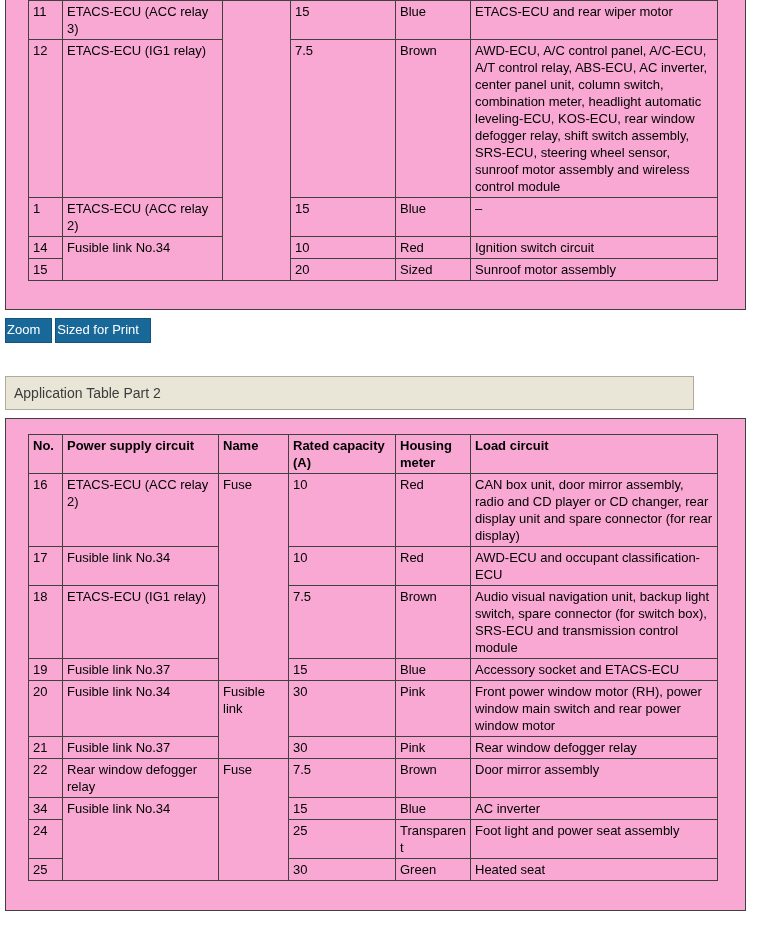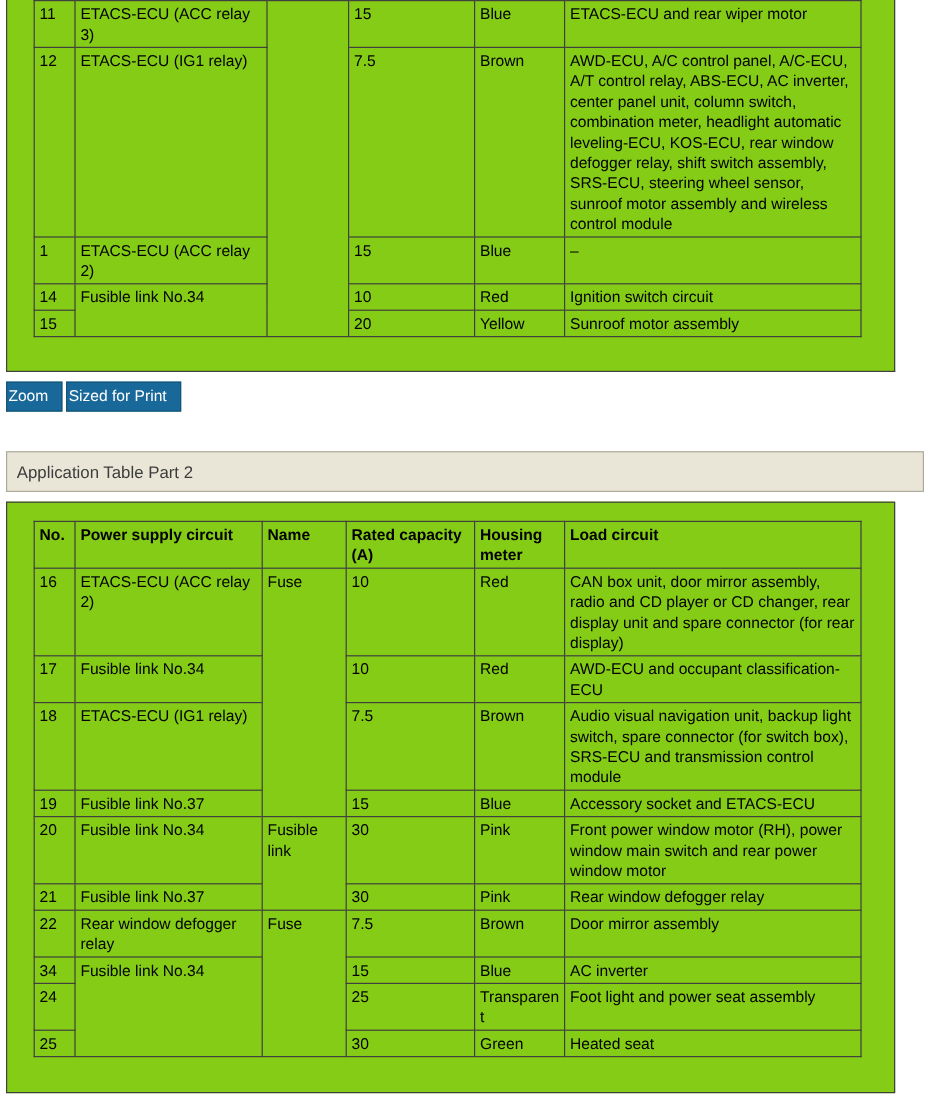--- a/index.html
+++ b/index.html
@@ -8,21 +8,21 @@
     width: 771px; height: 926px;
     background: #ffffff;
     font-family: "Liberation Sans", sans-serif;
     color: #000;
     overflow: hidden;
   }
   .frame {
     margin-left: 5px;
     width: 741px;
     border: 1px solid #404040;
-    background: #84cc16;
+    background: #f9a8d4;
   }
   .frame1 {
     border-top: none;
     padding: 0 0 28px 22px;
   }
   .frame2 {
     margin-top: 8px;
     padding: 15px 12px 29px 22px;
   }
   table.data-table {
@@ -51,21 +51,21 @@
     background: #19689a;
     color: #ffffff;
     border: 1px solid #135577;
     padding: 3px 11px 5px 1px;
     font-size: 13px;
     font-family: "Liberation Sans", sans-serif;
     cursor: pointer;
   }
   .section-header {
     margin: 33px 0 0 5px;
-    width: 765px;
+    width: 689px;
     background: #e9e6d7;
     border: 1px solid #aeab9d;
     padding: 8px;
     font-size: 14px;
     color: #3c3c3c;
   }
 </style>
 </head>
 <body>
 
@@ -105,21 +105,21 @@
       <tr>
         <td>14</td>
         <td rowspan="2">Fusible link No.34</td>
         <td>10</td>
         <td>Red</td>
         <td>Ignition switch circuit</td>
       </tr>
       <tr>
         <td>15</td>
         <td>20</td>
-        <td>Yellow</td>
+        <td>Sized</td>
         <td>Sunroof motor assembly</td>
       </tr>
     </tbody>
   </table>
 </div>
 
 <div class="btn-row">
   <button class="btn">Zoom</button>
   <button class="btn">Sized for Print</button>
 </div>

